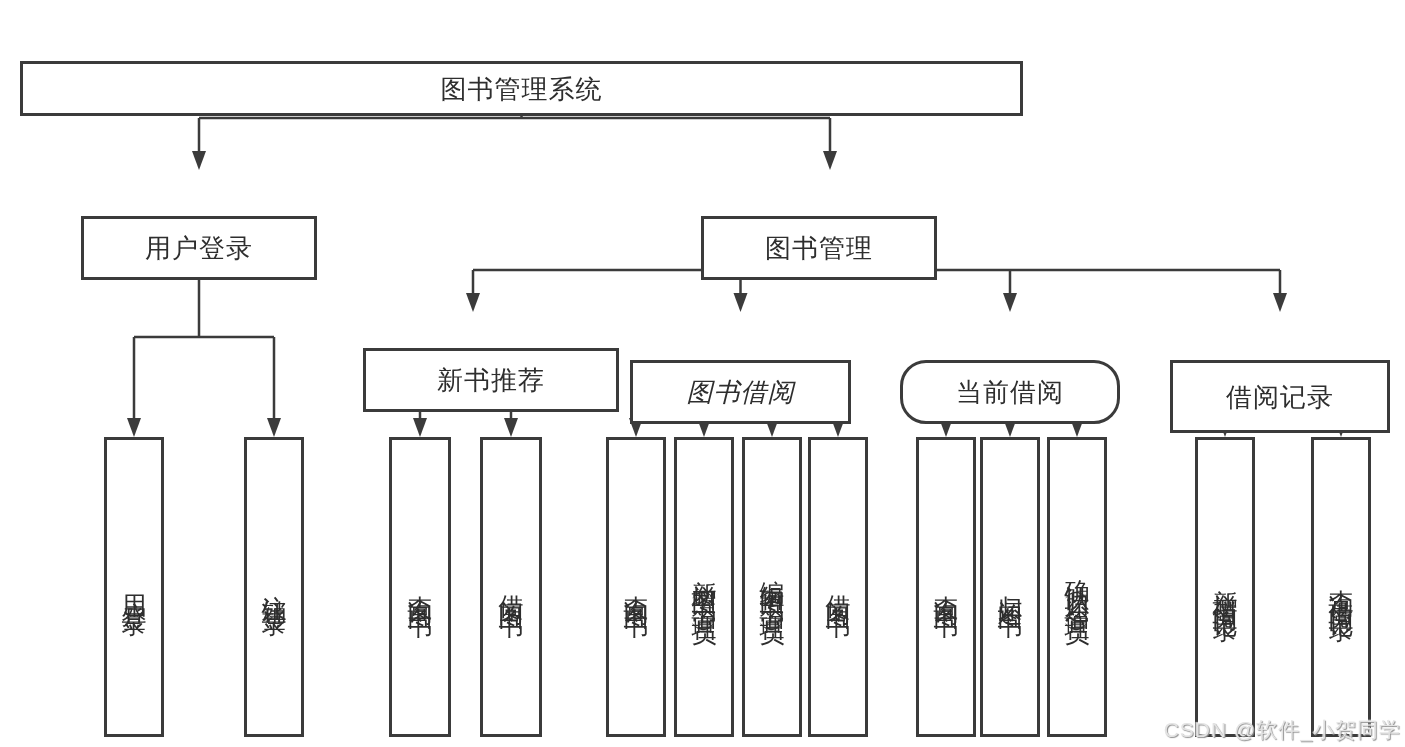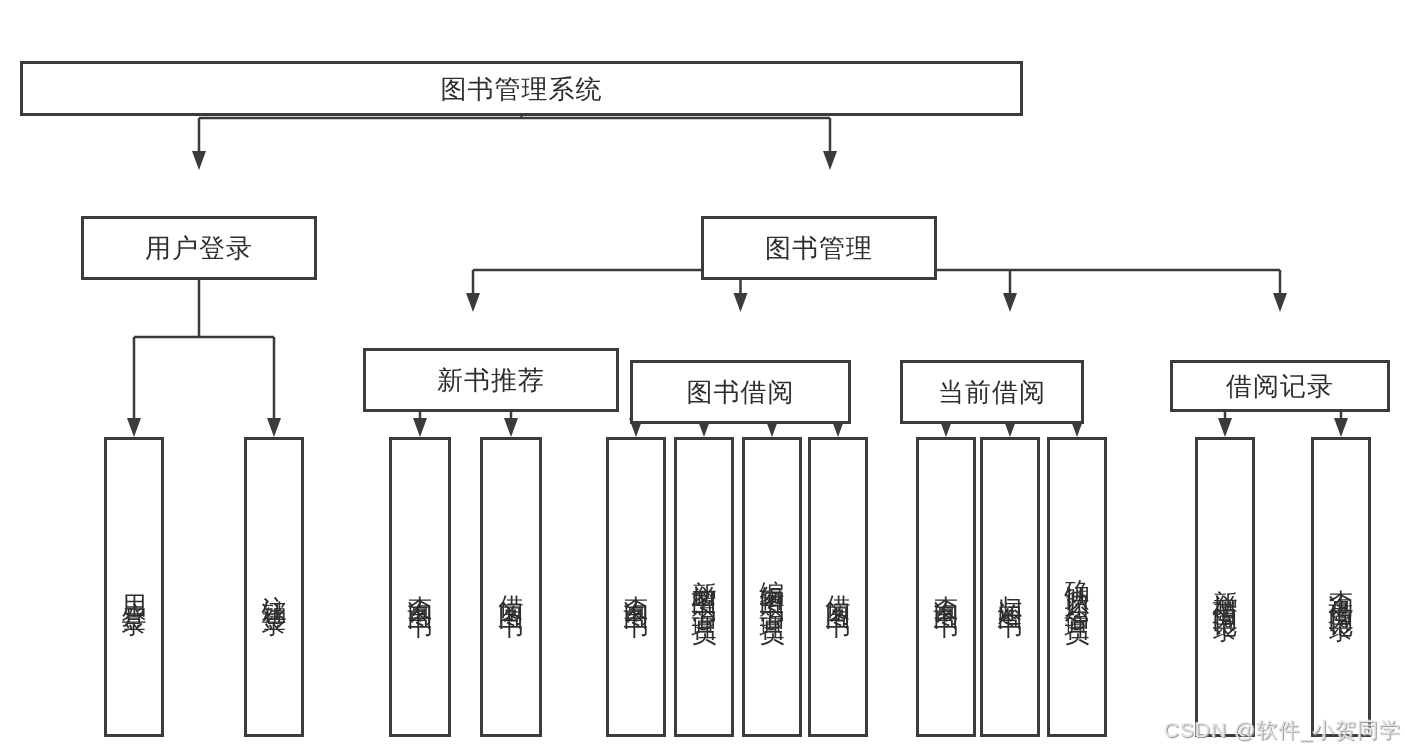--- a/index.html
+++ b/index.html
@@ -118,27 +118,27 @@
   <div class="node" style="left:81px;top:168px;width:236px;height:64px;">
     <span>用户登录</span>
   </div>
   <div class="node" style="left:701px;top:168px;width:236px;height:64px;">
     <span>图书管理</span>
   </div>
 
   <div class="node" style="left:363px;top:300px;width:256px;height:64px;">
     <span>新书推荐</span>
   </div>
-  <div class="node" style="left:630px;top:312px;width:221px;height:64px;">
+  <div class="node" style="left:630px;top:312px;width:221px;height:64px;font-style:italic;">
     <span>图书借阅</span>
   </div>
-  <div class="node" style="left:900px;top:312px;width:184px;height:64px;">
+  <div class="node" style="left:900px;top:312px;width:220px;height:64px;border-radius:26px;">
     <span>当前借阅</span>
   </div>
-  <div class="node" style="left:1170px;top:312px;width:220px;height:52px;">
+  <div class="node" style="left:1170px;top:312px;width:220px;height:73px;">
     <span>借阅记录</span>
   </div>
 
   <div class="vnode" style="left:104px;top:437px;width:60px;height:300px;">
     <span class="vtext">用户登录</span>
   </div>
   <div class="vnode" style="left:244px;top:437px;width:60px;height:300px;">
     <span class="vtext">注销登录</span>
   </div>
 

